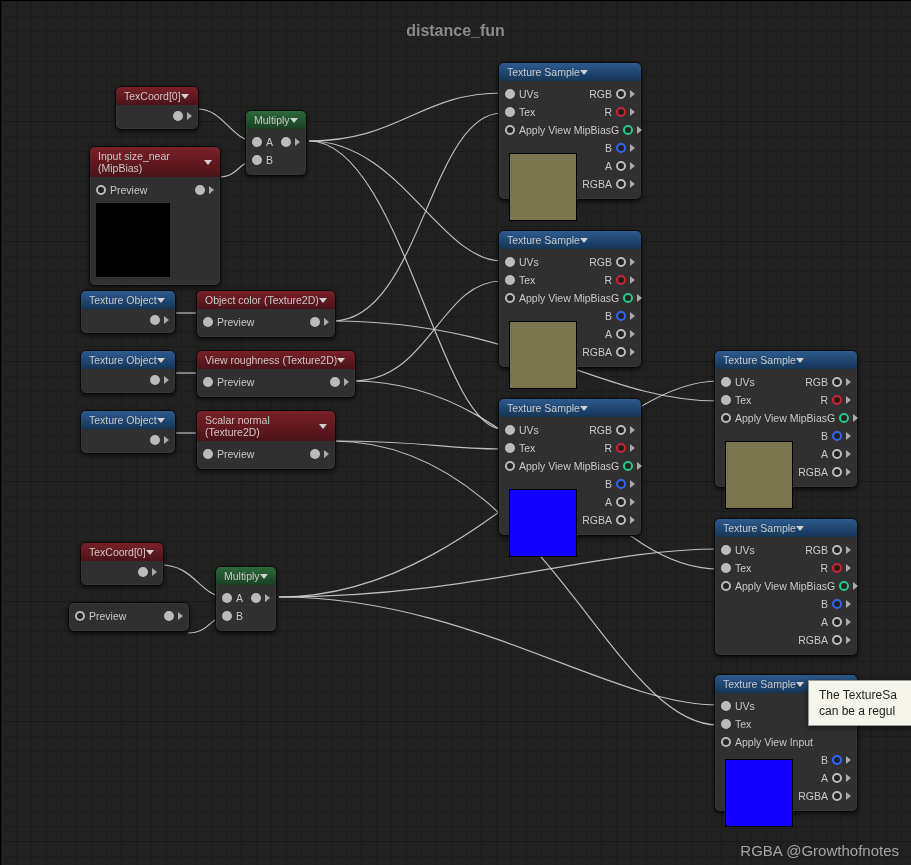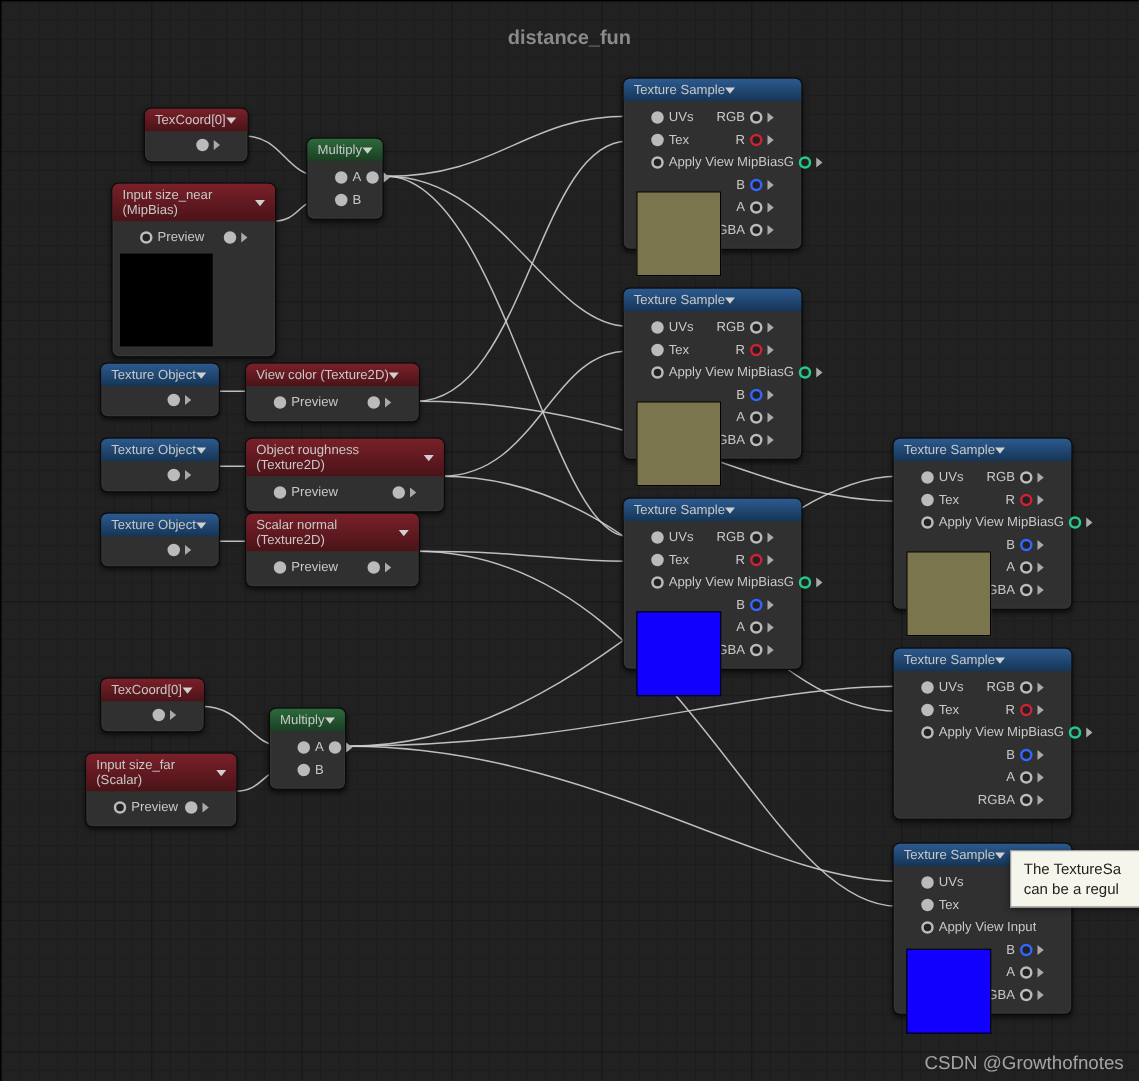--- a/index.html
+++ b/index.html
@@ -30,21 +30,21 @@
     display:flex;align-items:center;justify-content:flex-start;
     padding:3px 8px 3px 8px;border-radius:5px 5px 0 0;font-weight:normal;color:#eee;font-size:10.5px;
     background:linear-gradient(#4b4b4b,#363636);
   }
   .node.nblue  .hdr{background:linear-gradient(#2c5a8f,#153556);}
   .node.ngreen .hdr{background:linear-gradient(#2c6a3a,#1a3f23);}
   .node.nred   .hdr{background:linear-gradient(#7a2028,#4a1318);}
   .node .hdr .tri{width:0;height:0;border-left:4px solid transparent;border-right:4px solid transparent;border-top:5px solid #d0d0d0;}
 
   .body{padding:4px 0 6px 0;}
-  .row{display:flex;align-items:center;justify-content:space-between;padding:2px 18px;white-space:nowrap;line-height:14px;text-align:right;}
+  .row{display:flex;align-items:center;justify-content:space-between;padding:2px 2px;white-space:nowrap;line-height:14px;text-align:right;}
   .row.left{justify-content:flex-start;}
   .row.right{justify-content:flex-end;}
   .lbl{color:#c8c8c8;font-size:10.5px;}
   .pin{
     width:10px;height:10px;border-radius:50%;box-sizing:border-box;
     border:2px solid #888;background:#222;margin:0 4px;
   }
   .pin.solid{background:#bbb;border-color:#bbb;}
   .pin.white{border-color:#bbb;}
   .pin.red{border-color:#c23;}
@@ -219,40 +219,40 @@
         <span class="outright">
           <span class="pin solid"></span>
           <span class="pinarrow"></span>
         </span>
       </div>
     </div>
 </div>
 
 <div class="node nred" style="left:196px;top:290px;width:138px;">
   <div class="hdr">
-      <span class="lbl">View color (Texture2D)</span>
+      <span class="lbl">Object color (Texture2D)</span>
       <span class="tri"></span>
     </div>
   <div class="body">
       <div class="row" style="justify-content:space-between;">
     <span class="inleft">
           <span class="pin solid"></span>
           <span class="lbl">Preview</span>
         </span>
     <span class="outright">
           <span class="pin solid"></span>
           <span class="pinarrow"></span>
         </span>
   </div>
     </div>
 </div>
 
 <div class="node nred" style="left:196px;top:350px;width:158px;">
   <div class="hdr">
-      <span class="lbl">Object roughness (Texture2D)</span>
+      <span class="lbl">View roughness (Texture2D)</span>
       <span class="tri"></span>
     </div>
   <div class="body">
       <div class="row" style="justify-content:space-between;">
     <span class="inleft">
           <span class="pin solid"></span>
           <span class="lbl">Preview</span>
         </span>
     <span class="outright">
           <span class="pin solid"></span>
@@ -290,24 +290,20 @@
       <div class="row right">
         <span class="outright">
           <span class="pin solid"></span>
           <span class="pinarrow"></span>
         </span>
       </div>
     </div>
 </div>
 
 <div class="node nred" style="left:68px;top:602px;width:120px;">
-  <div class="hdr">
-      <span class="lbl">Input size_far (Scalar)</span>
-      <span class="tri"></span>
-    </div>
   <div class="body">
       <div class="row" style="justify-content:space-between;">
     <span class="inleft">
           <span class="pin white"></span>
           <span class="lbl">Preview</span>
         </span>
     <span class="outright">
           <span class="pin solid"></span>
           <span class="pinarrow"></span>
         </span>
@@ -716,13 +712,13 @@
         <div class="thumb sm blue"></div>
       </div>
   </div>
 </div>
 
 <div class="tooltip" style="left:808px;top:680px;width:103px;">
   <div>The TextureSa</div>
   <div>can be a regul</div>
 </div>
 
-<div class="watermark">CSDN @Growthofnotes</div>
+<div class="watermark">RGBA @Growthofnotes</div>
 
 </body></html>

